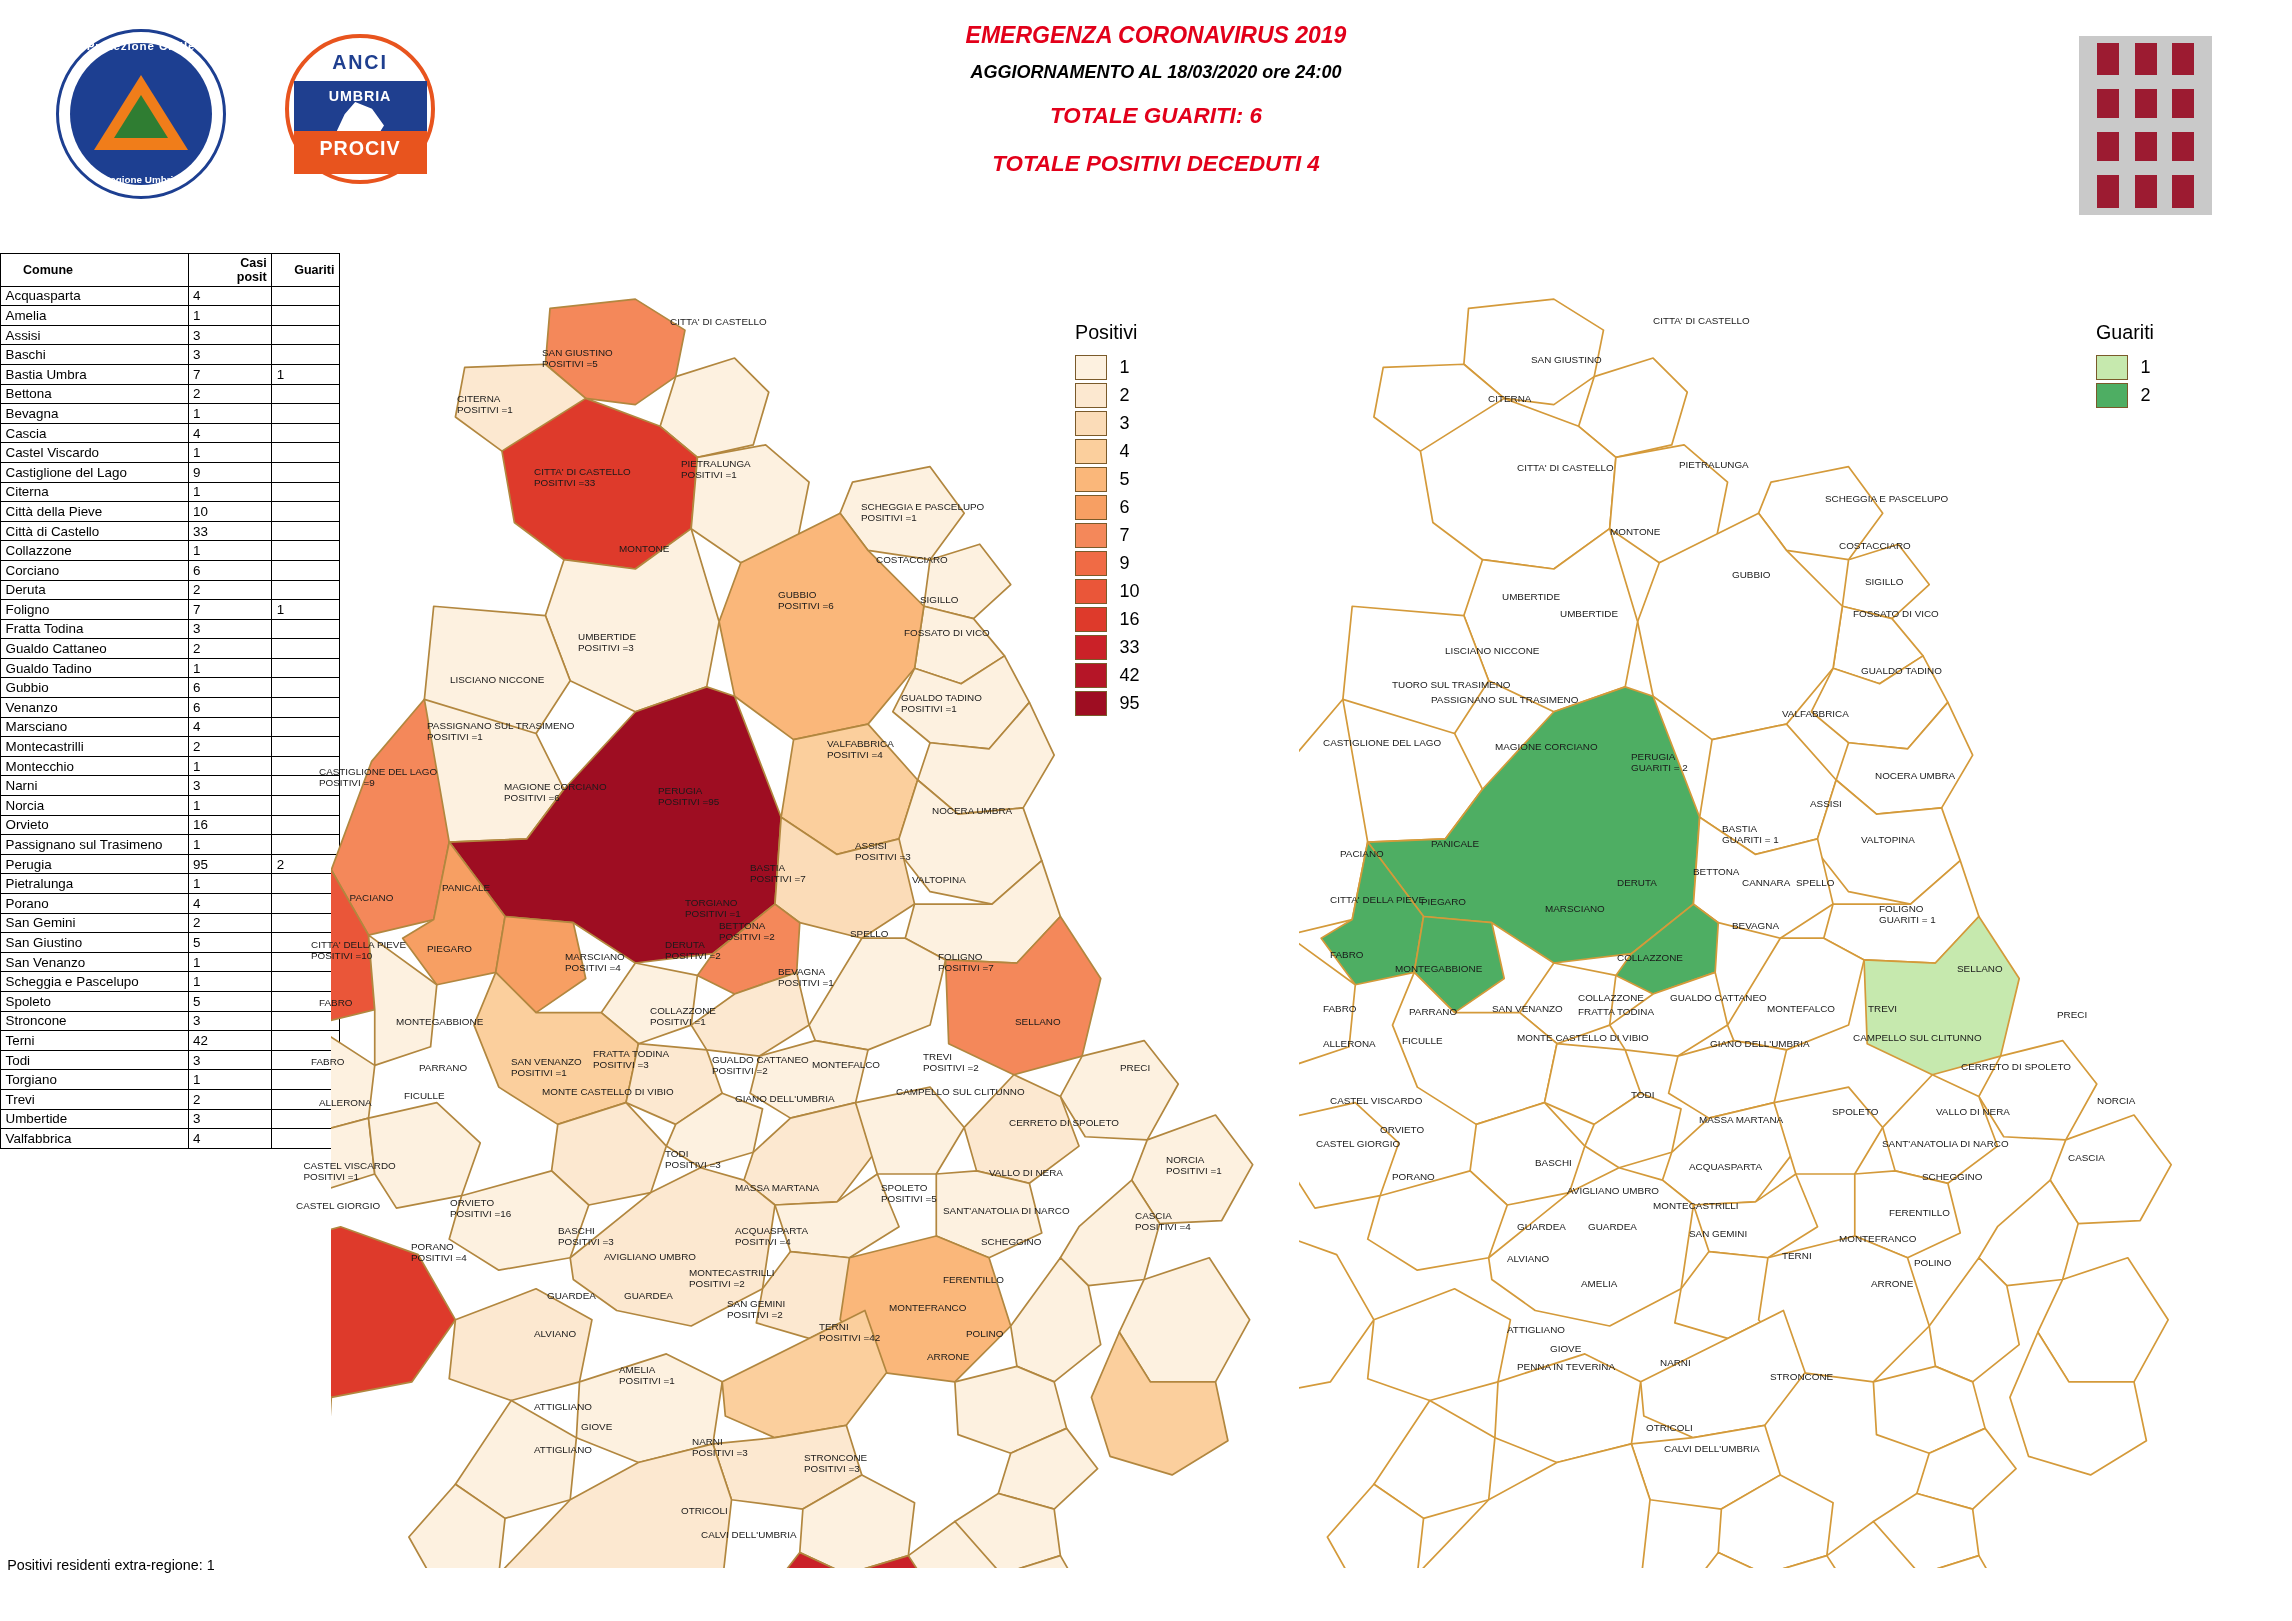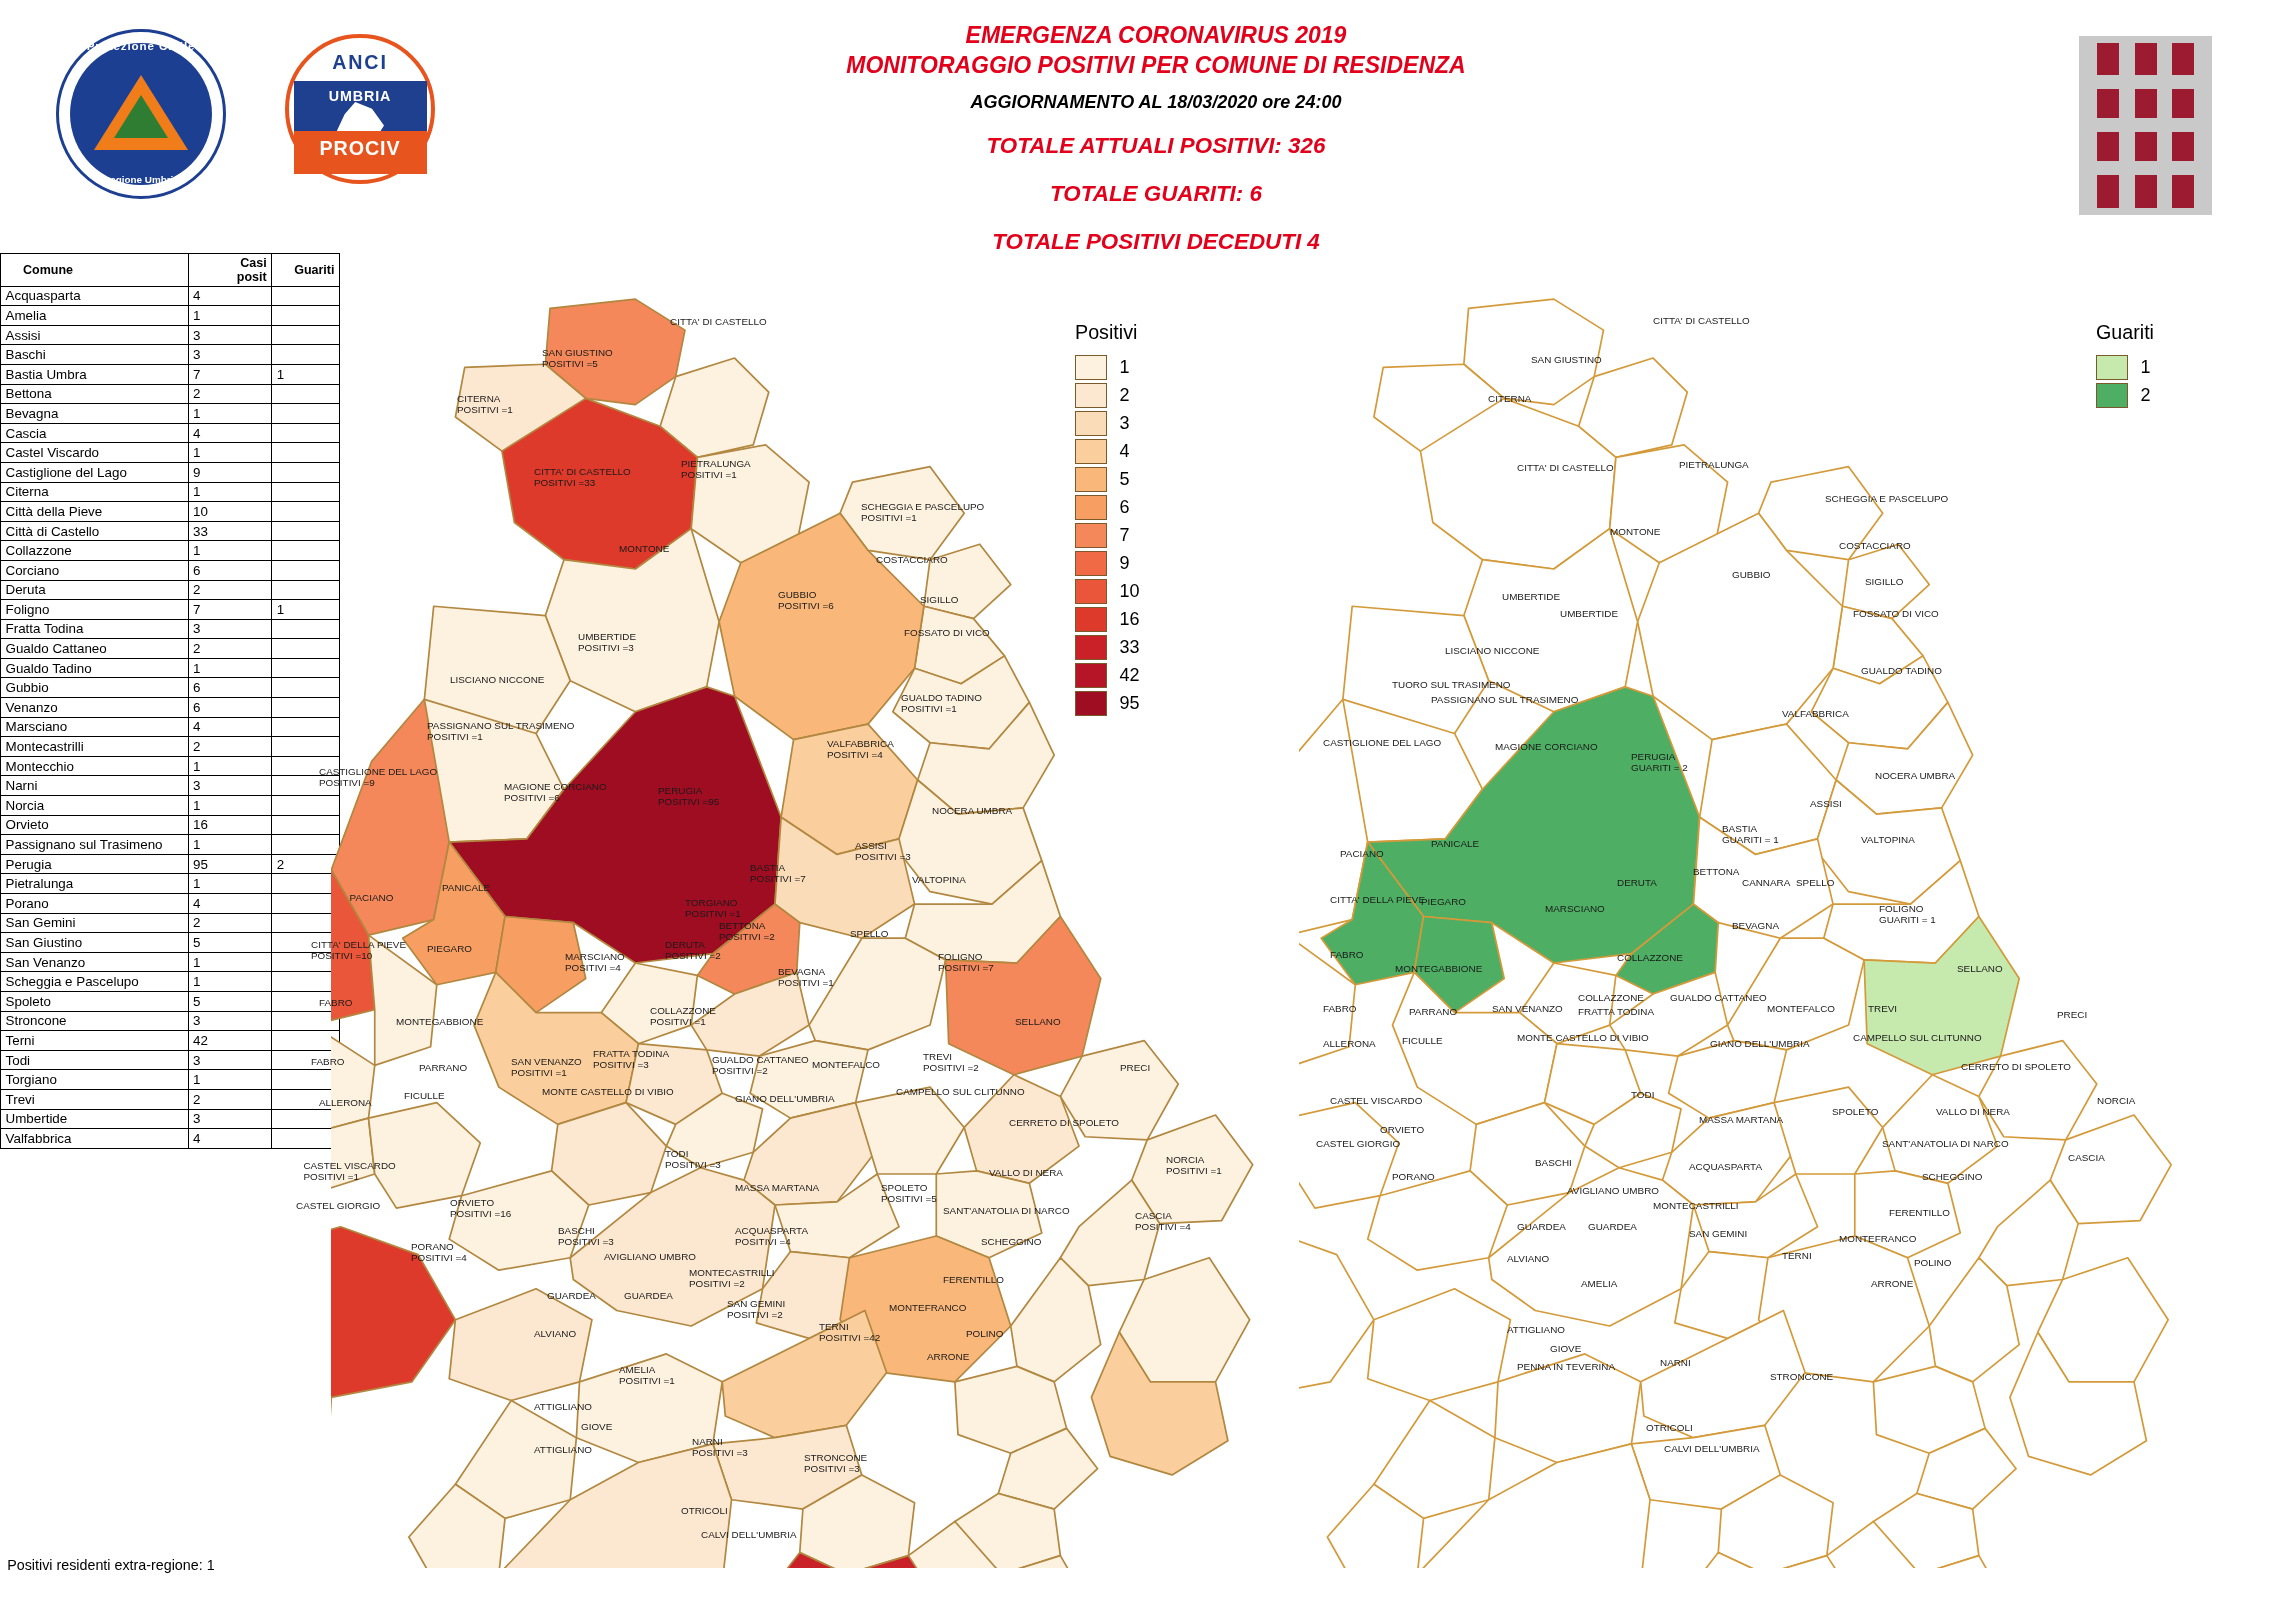--- a/index.html
+++ b/index.html
@@ -110,23 +110,21 @@
     <div class="l1">ANCI</div>
     <div class="band"></div>
     <div class="shape"></div>
     <div class="l2">UMBRIA</div>
     <div class="band2"></div>
     <div class="l3">PROCIV</div>
   </div>
 
   <div id="title-block">
     <div class="t1">EMERGENZA CORONAVIRUS 2019</div>
-    <div class="t1">MONITORAGGIO POSITIVI PER COMUNE DI RESIDENZA</div>
     <div class="t2">AGGIORNAMENTO AL 18/03/2020 ore 24:00</div>
-    <div class="t3">TOTALE ATTUALI POSITIVI: 326</div>
     <div class="t3">TOTALE GUARITI:  6</div>
     <div class="t3">TOTALE POSITIVI DECEDUTI 4</div>
   </div>
 
   <div class="stripe-logo">
     <div class="col" style="left:18px"></div>
     <div class="col" style="left:56px"></div>
     <div class="col" style="left:93px"></div>
     <div class="gapr" style="top:39px"></div>
     <div class="gapr" style="top:82px"></div>

